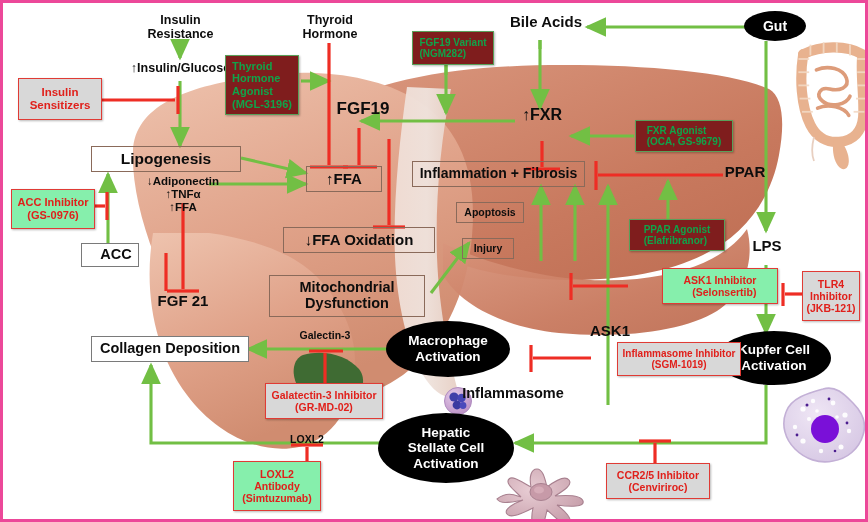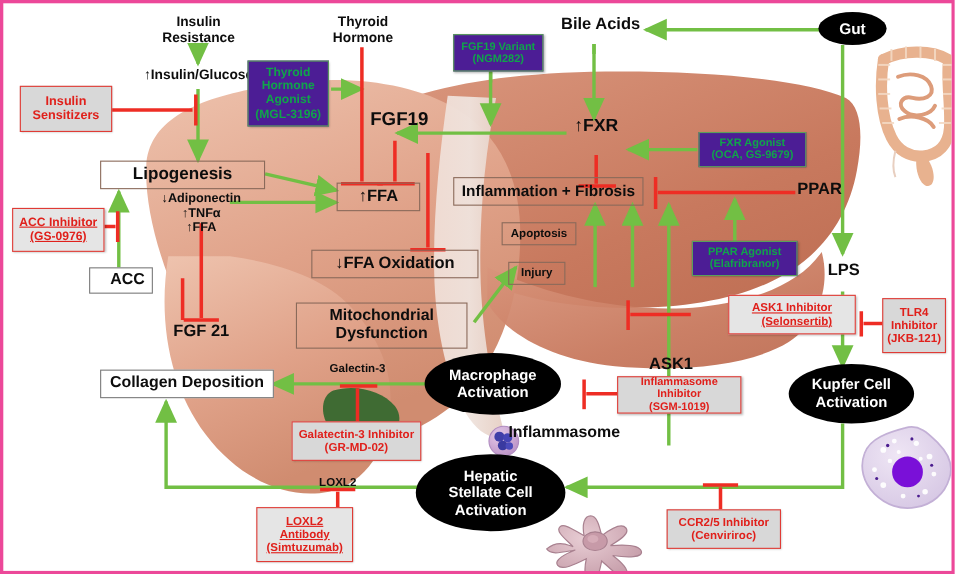--- a/index.html
+++ b/index.html
@@ -42,27 +42,27 @@
 
   
   .drug{
     background:#d8d8d8;
     border:1.3px solid #e03b35;
     color:#e0201b;font-weight:bold;text-align:center;
     display:flex;align-items:center;justify-content:center;
     line-height:1.15;white-space:pre-line;
     box-shadow:1px 1px 2px rgba(0,0,0,.28);
   }
-  .drug.pinkbg{background:#e5e5e5;text-decoration:underline;}
+  .drug.pinkbg{background:#86efac;}
 
   
   .agon{
-    background:#4c1d95;
+    background:#7f1d1d;
     border:1.3px solid #5aa05a;
-    color:#10a44a;font-weight:bold;text-align:center;
+    color:#10a44a;font-weight:bold;
     display:flex;align-items:center;justify-content:center;
     line-height:1.15;white-space:pre-line;
     box-shadow:1px 1px 2px rgba(0,0,0,.28);
   }
 
   svg.layer{position:absolute;left:0;top:0;width:868px;height:522px;pointer-events:none;}
 </style>
 </head>
 <body>
 
@@ -391,21 +391,21 @@
   <div class="abs drug" style="left:262px;top:380px;width:118px;height:36px;font-size:10.5px;">Galatectin-3 Inhibitor
 (GR-MD-02)</div>
 
   <div class="abs drug pinkbg" style="left:230px;top:458px;width:88px;height:50px;font-size:10.5px;">LOXL2
 Antibody
 (Simtuzumab)</div>
 
   <div class="abs drug pinkbg" style="left:659px;top:265px;width:116px;height:36px;font-size:10.5px;text-align:right;">ASK1 Inhibitor
 (Selonsertib)</div>
 
-  <div class="abs drug" style="left:558px;top:339px;width:113px;height:34px;font-size:10px;">Inflammasome Inhibitor
+  <div class="abs drug" style="left:614px;top:339px;width:124px;height:34px;font-size:10px;">Inflammasome Inhibitor
 (SGM-1019)</div>
 
   <div class="abs drug" style="left:603px;top:460px;width:104px;height:36px;font-size:10.5px;">CCR2/5 Inhibitor
 (Cenviriroc)</div>
 
   <div class="abs drug" style="left:799px;top:268px;width:58px;height:50px;font-size:10.5px;">TLR4
 Inhibitor
 (JKB-121)</div>
 
   <div class="abs agon" style="left:222px;top:52px;width:74px;height:60px;font-size:11px;">Thyroid

